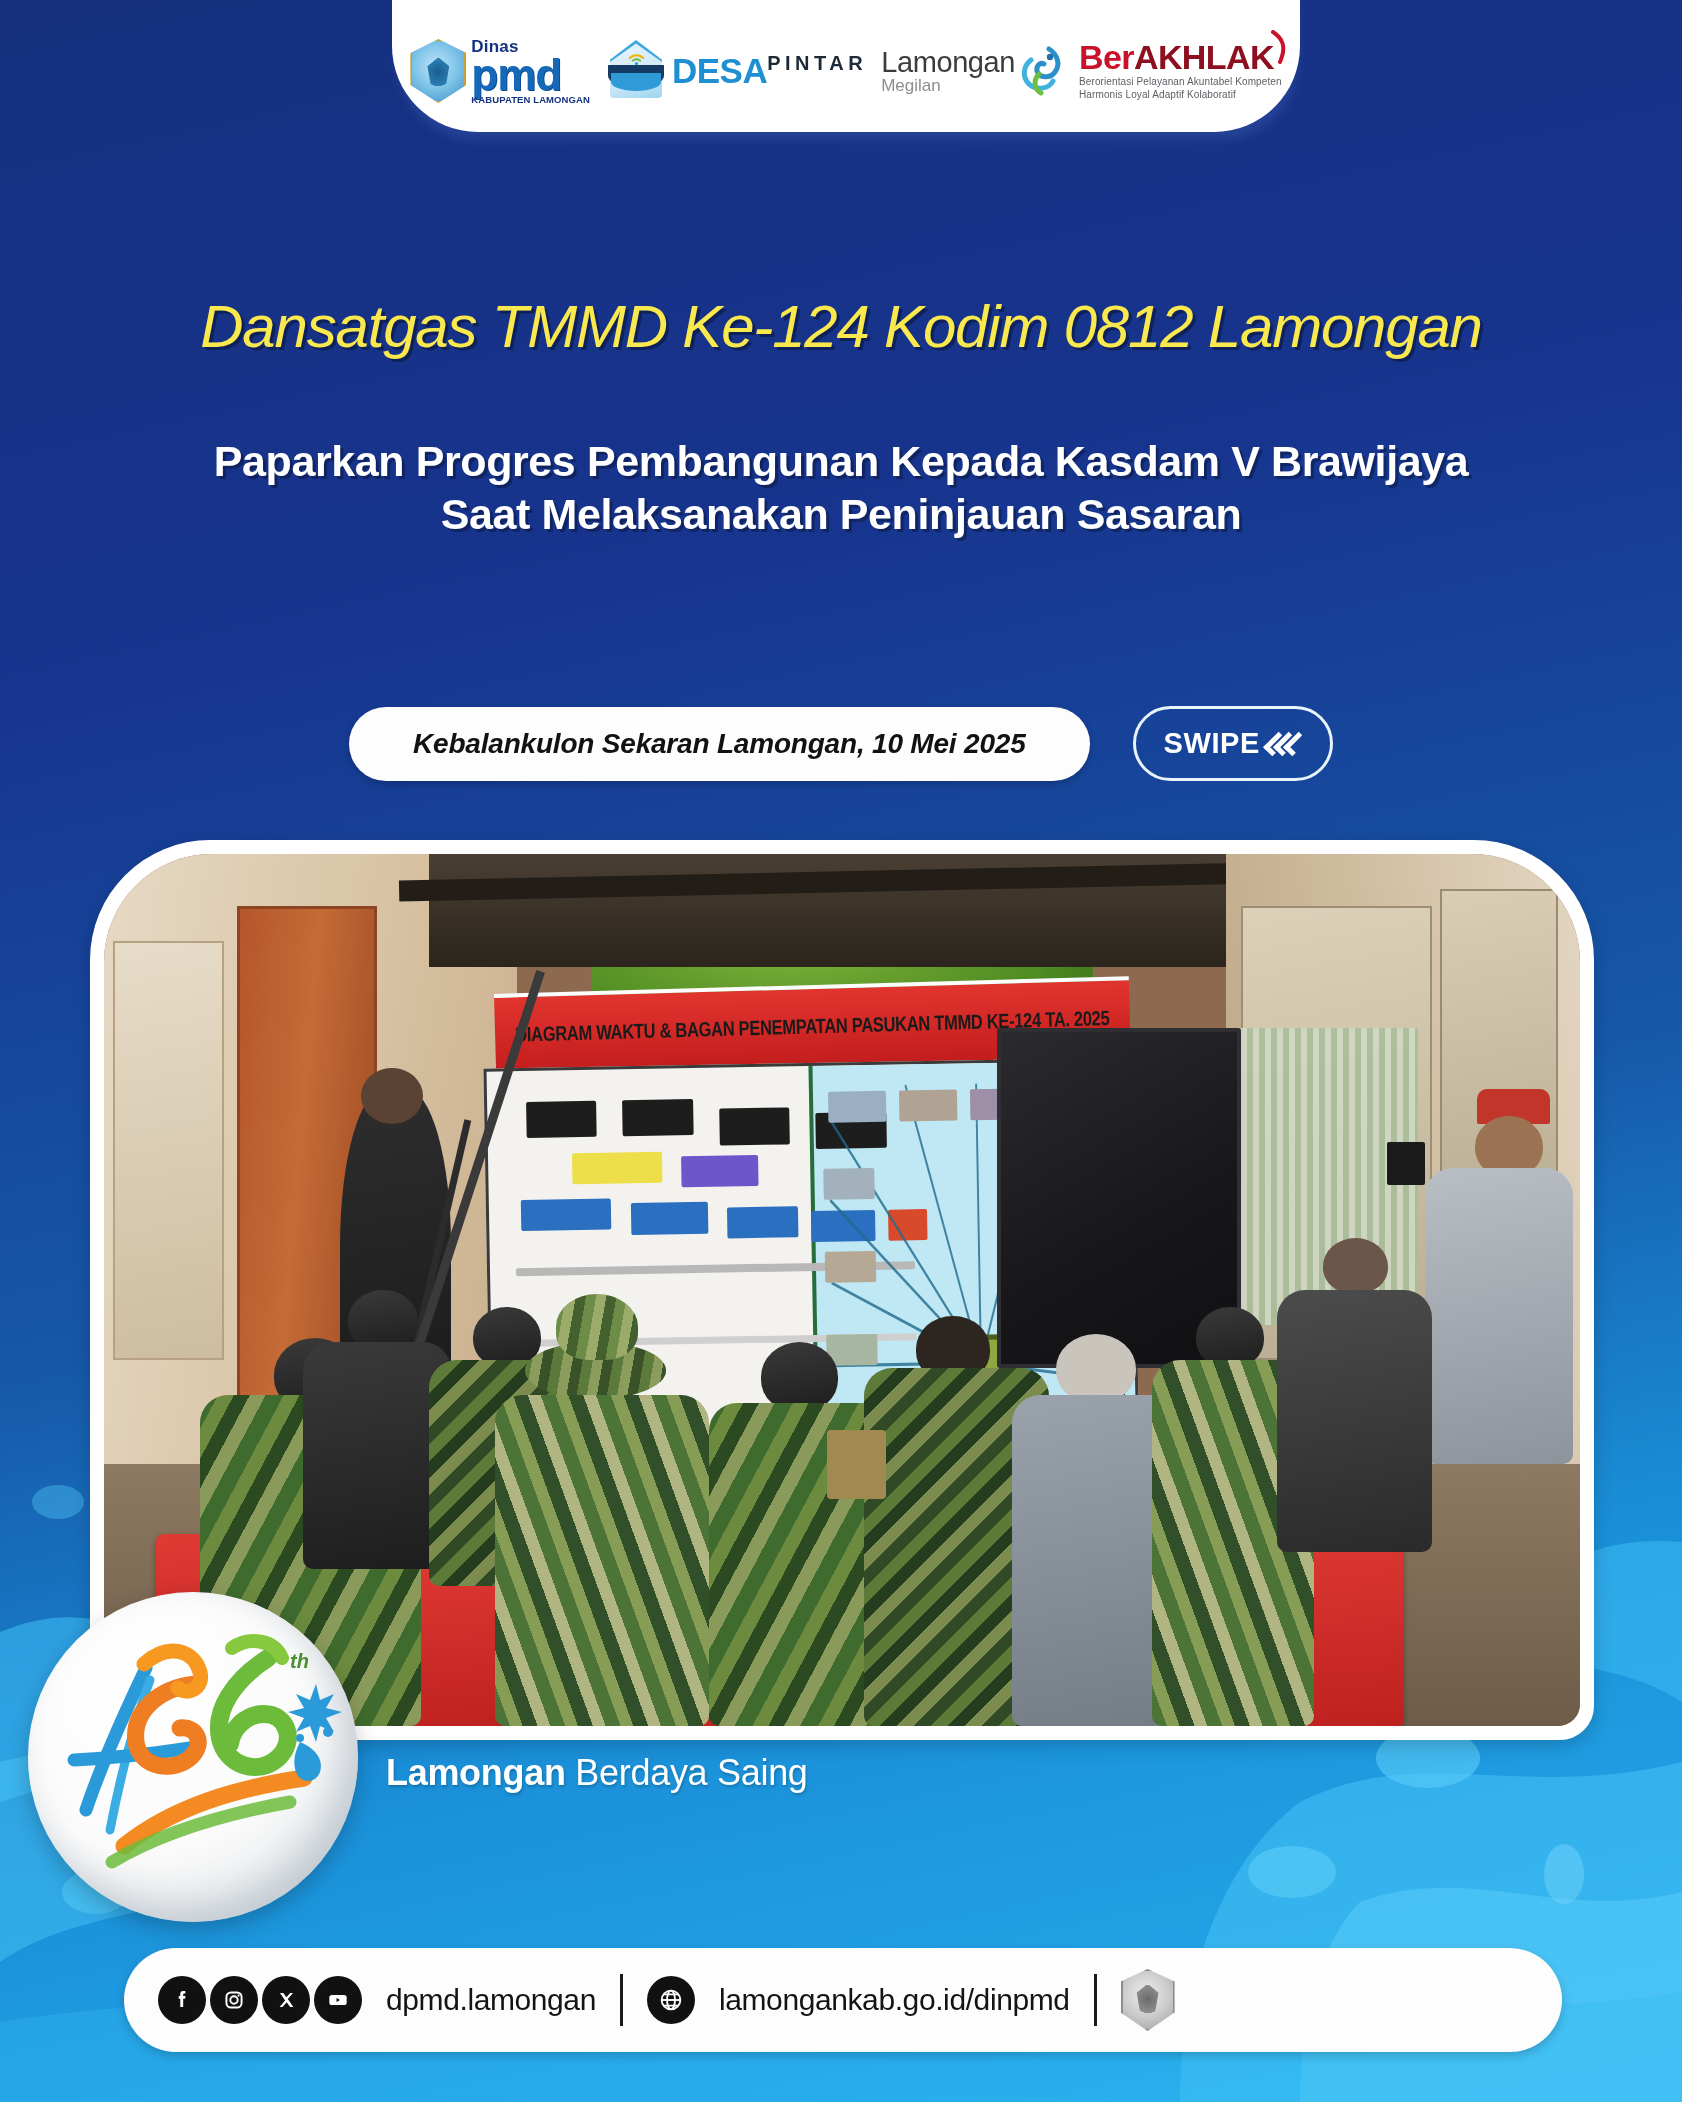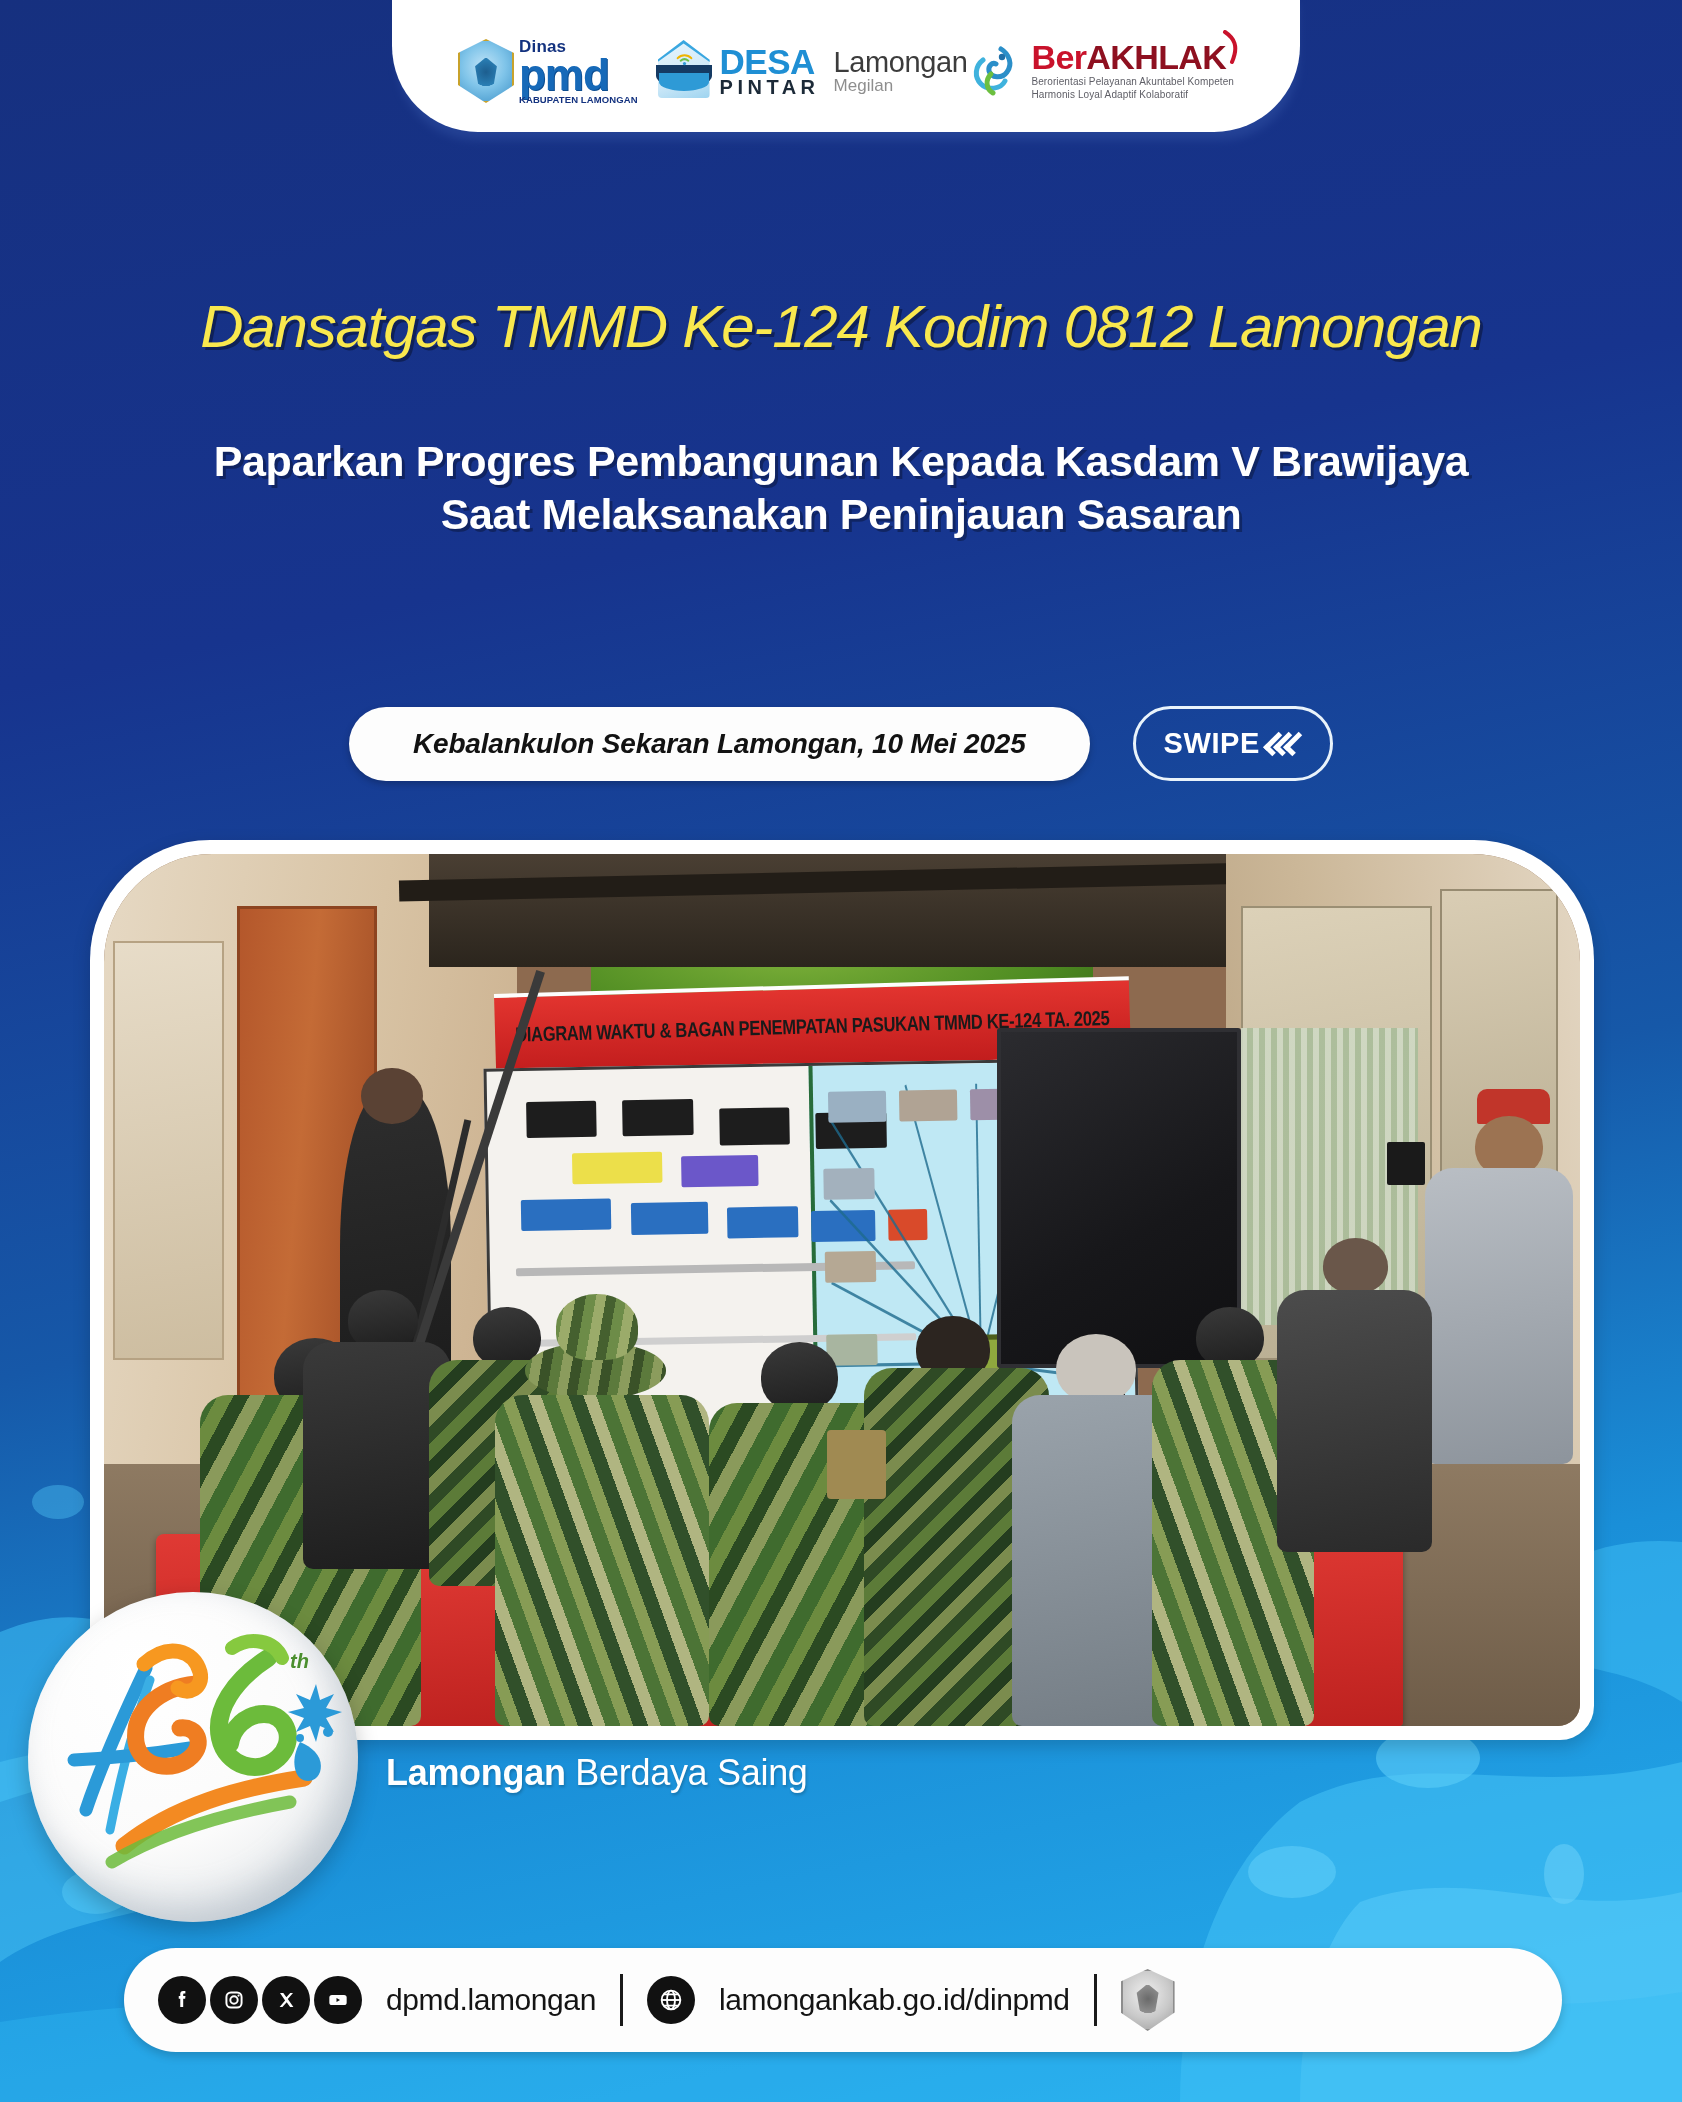--- a/index.html
+++ b/index.html
@@ -85,21 +85,21 @@
     position: absolute; left: 4px; top: 27px; width: 56px; height: 22px;
     background: #153a63; border-radius: 0 0 50% 50%;
   }
   .desa-wave2 {
     position: absolute; left: 7px; top: 35px; width: 50px; height: 18px;
     background: #2e9ad6; border-radius: 0 0 50% 50%;
   }
   .desa-wifi {
     position: absolute; left: 24px; top: 14px; width: 17px; height: 14px;
   }
-  .desa-text { display: flex; flex-direction: column; line-height: .96; }
+  .desa-text { display: flex; flex-direction: row; line-height: .96; }
   .desa-word { font-size: 35px; font-weight: bold; color: #1f8fd4; letter-spacing: -.5px; }
   .pintar-word { font-size: 20px; font-weight: bold; color: #1c2a38; letter-spacing: 4.5px; }
 
   
   .logo-lmg { display: flex; align-items: center; gap: 2px; }
   .lmg-text { display: flex; flex-direction: column; line-height: 1; }
   .lmg-word { font-size: 29px; color: #3c3c3c; letter-spacing: -.4px; }
   .lmg-sub { font-size: 17px; color: #8e8e8e; }
   .lmg-swirl { width: 48px; height: 54px; }
 

